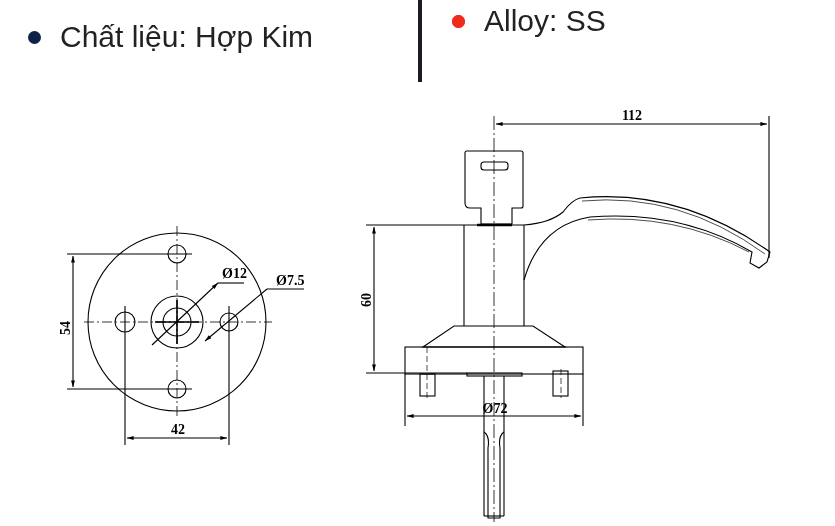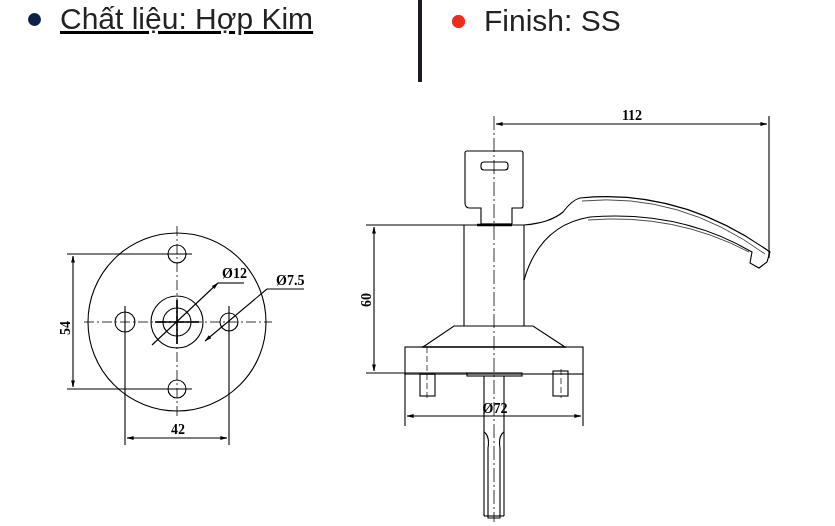--- a/index.html
+++ b/index.html
@@ -2,21 +2,21 @@
 <html><head>
 <meta charset="utf-8">
 <style>
   html,body{margin:0;padding:0;background:#ffffff;}
   body{width:835px;height:526px;position:relative;overflow:hidden;font-family:"Liberation Sans",sans-serif;}
   .spec-list{position:absolute;margin:0;padding:0;list-style:none;}
   .spec-item{position:relative;font-size:30px;line-height:38px;color:#222222;padding-left:42px;white-space:nowrap;}
   .bullet{position:absolute;left:10px;top:13px;width:13px;height:13px;border-radius:50%;}
   .bullet.navy{background:#0e2247;}
   .bullet.red{background:#ee2b1c;}
-  #list-vi{left:18px;top:0;text-decoration:underline;}
+  #list-vi{left:18px;top:18px;}
   #list-en{left:442px;top:-2px;}
   #list-en .spec-item{line-height:46px;}
   #list-en .bullet{top:17px;}
   .divider{position:absolute;left:418px;top:0;width:4px;height:82px;background:#1a1a22;}
   svg.drawing{position:absolute;left:0;top:0;}
   .dim-text{font-family:"Liberation Serif",serif;font-weight:bold;font-size:14px;fill:#000;}
 </style>
 </head>
 <body>
 
@@ -28,21 +28,21 @@
 </ul>
 
 <div class="divider"></div>
 
 <ul class="spec-list" id="list-en">
   <li class="spec-item">
     <span class="bullet red"></span>
   </li>
   <li class="spec-item">
     <span class="bullet red"></span>
-    <span>Finish: SS</span>
+    <span>Alloy: SS</span>
   </li>
 </ul>
 
 <svg class="drawing" width="835" height="526" viewBox="0 0 835 526">
   <defs>
     <marker id="arr" viewBox="0 0 10 10" refX="10" refY="5" markerWidth="10" markerHeight="6" orient="auto-start-reverse">
       <path d="M0,2 L10,5 L0,8 z" fill="#000"></path>
     </marker>
   </defs>
 

